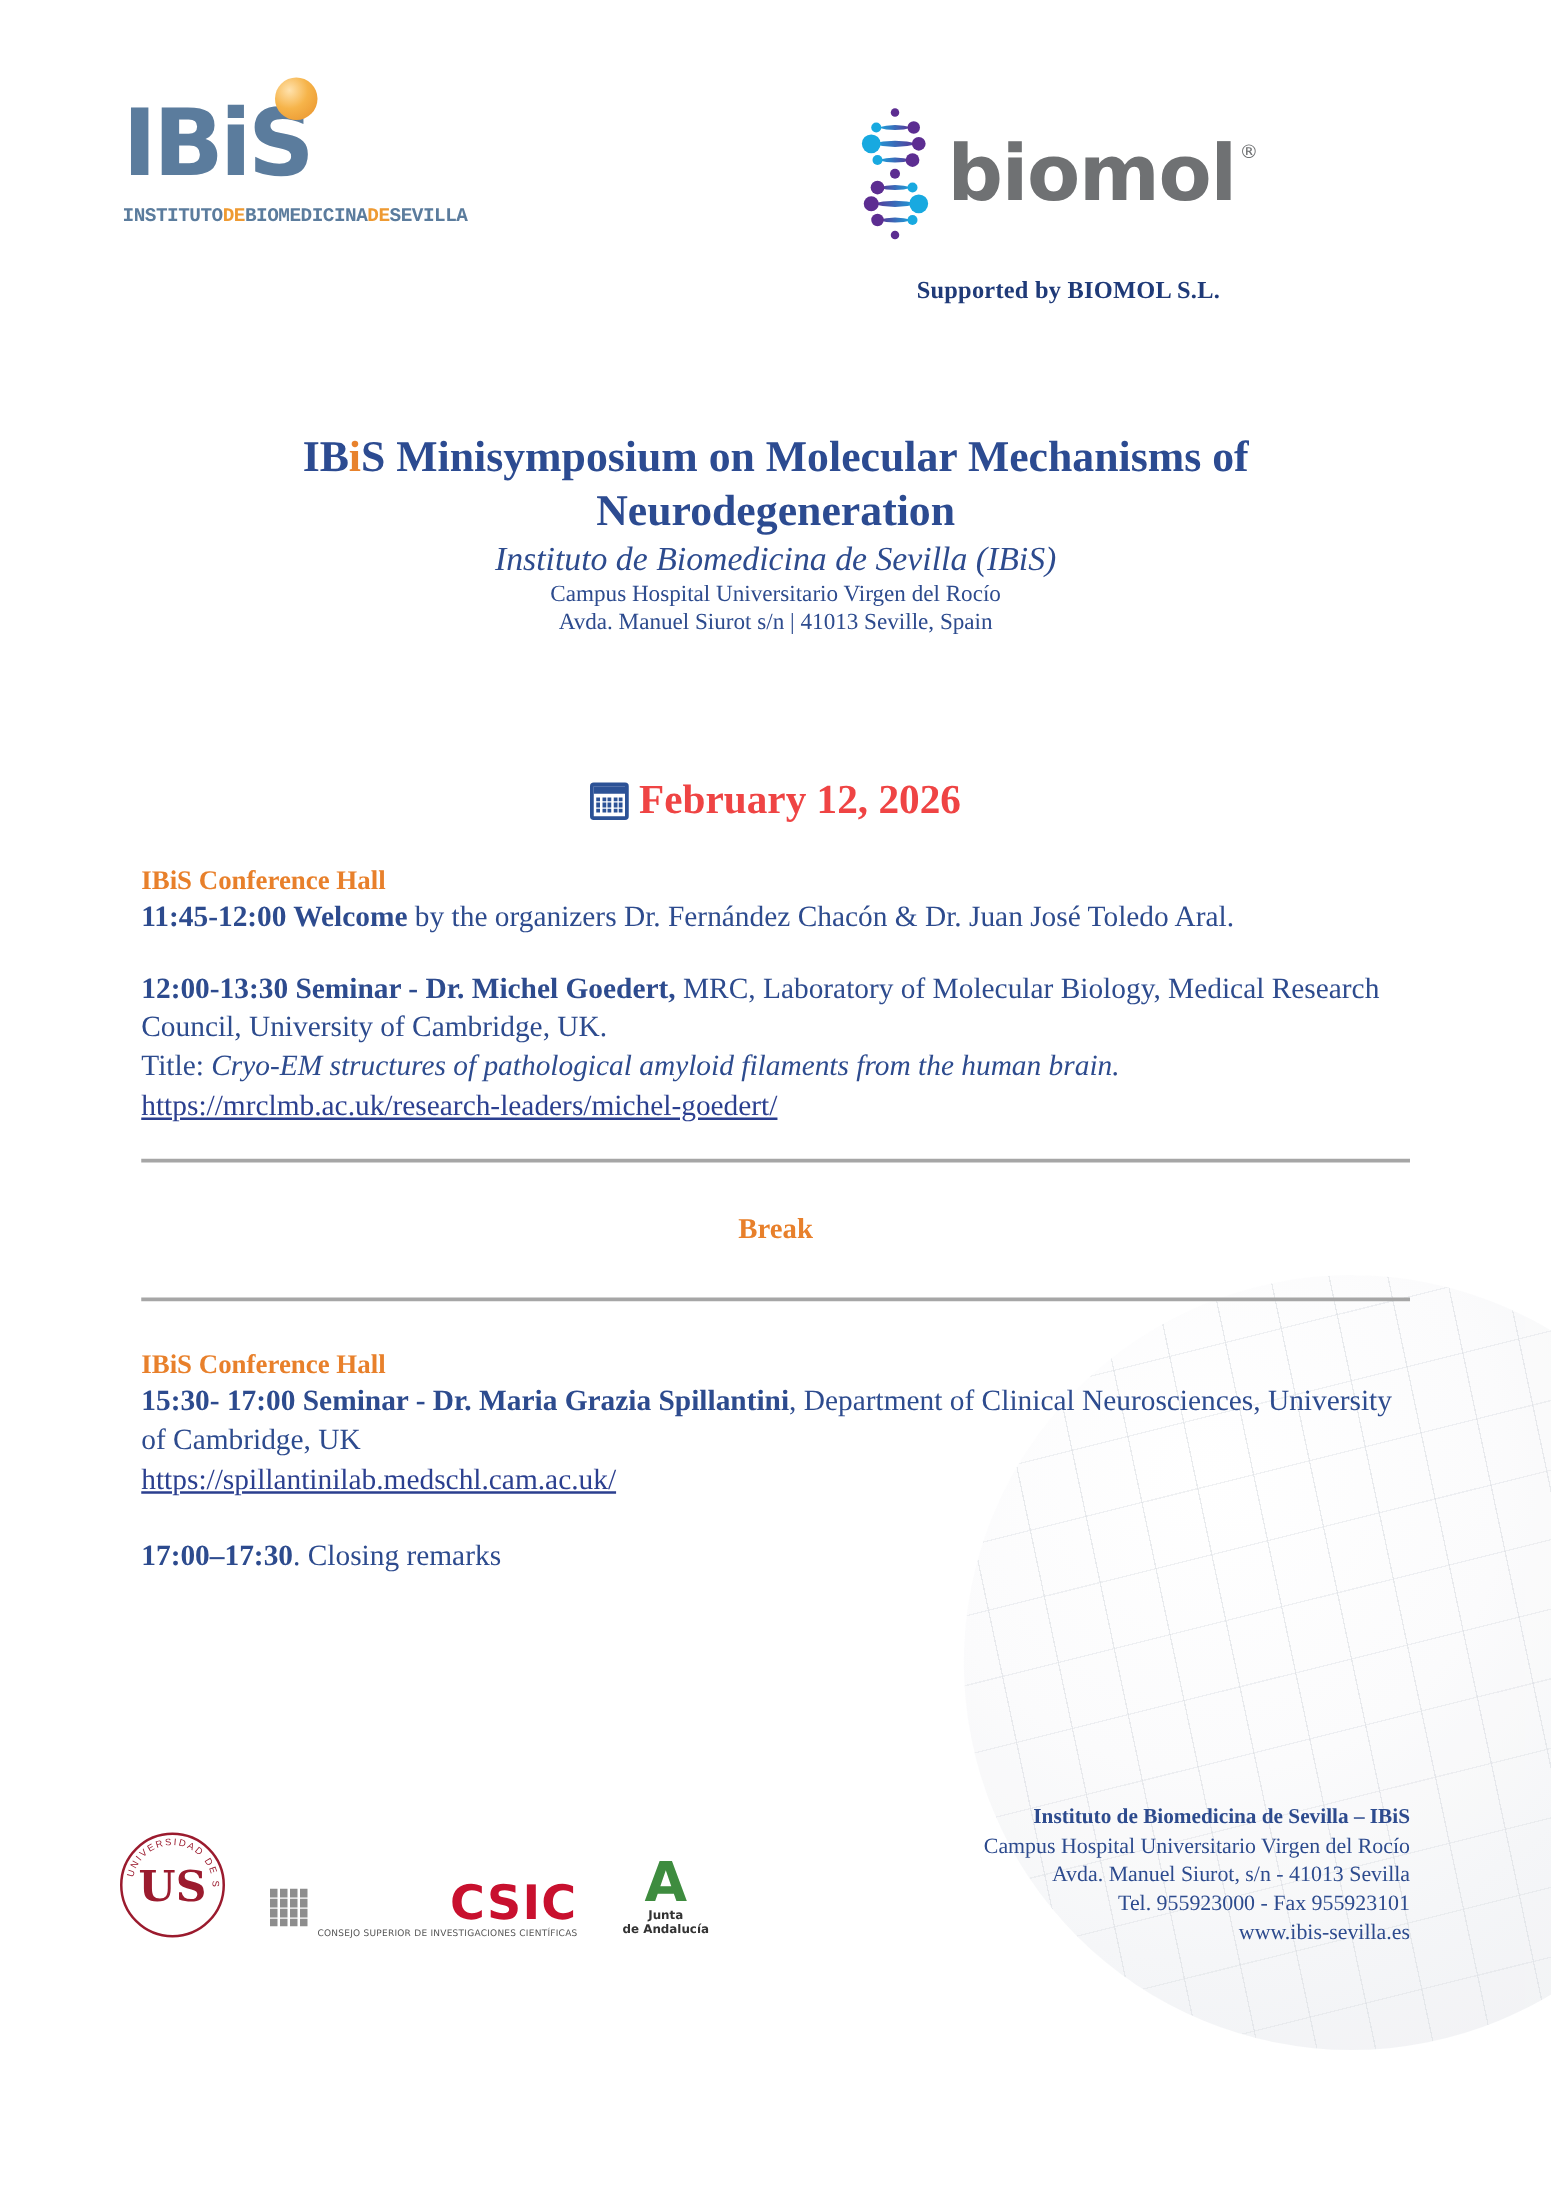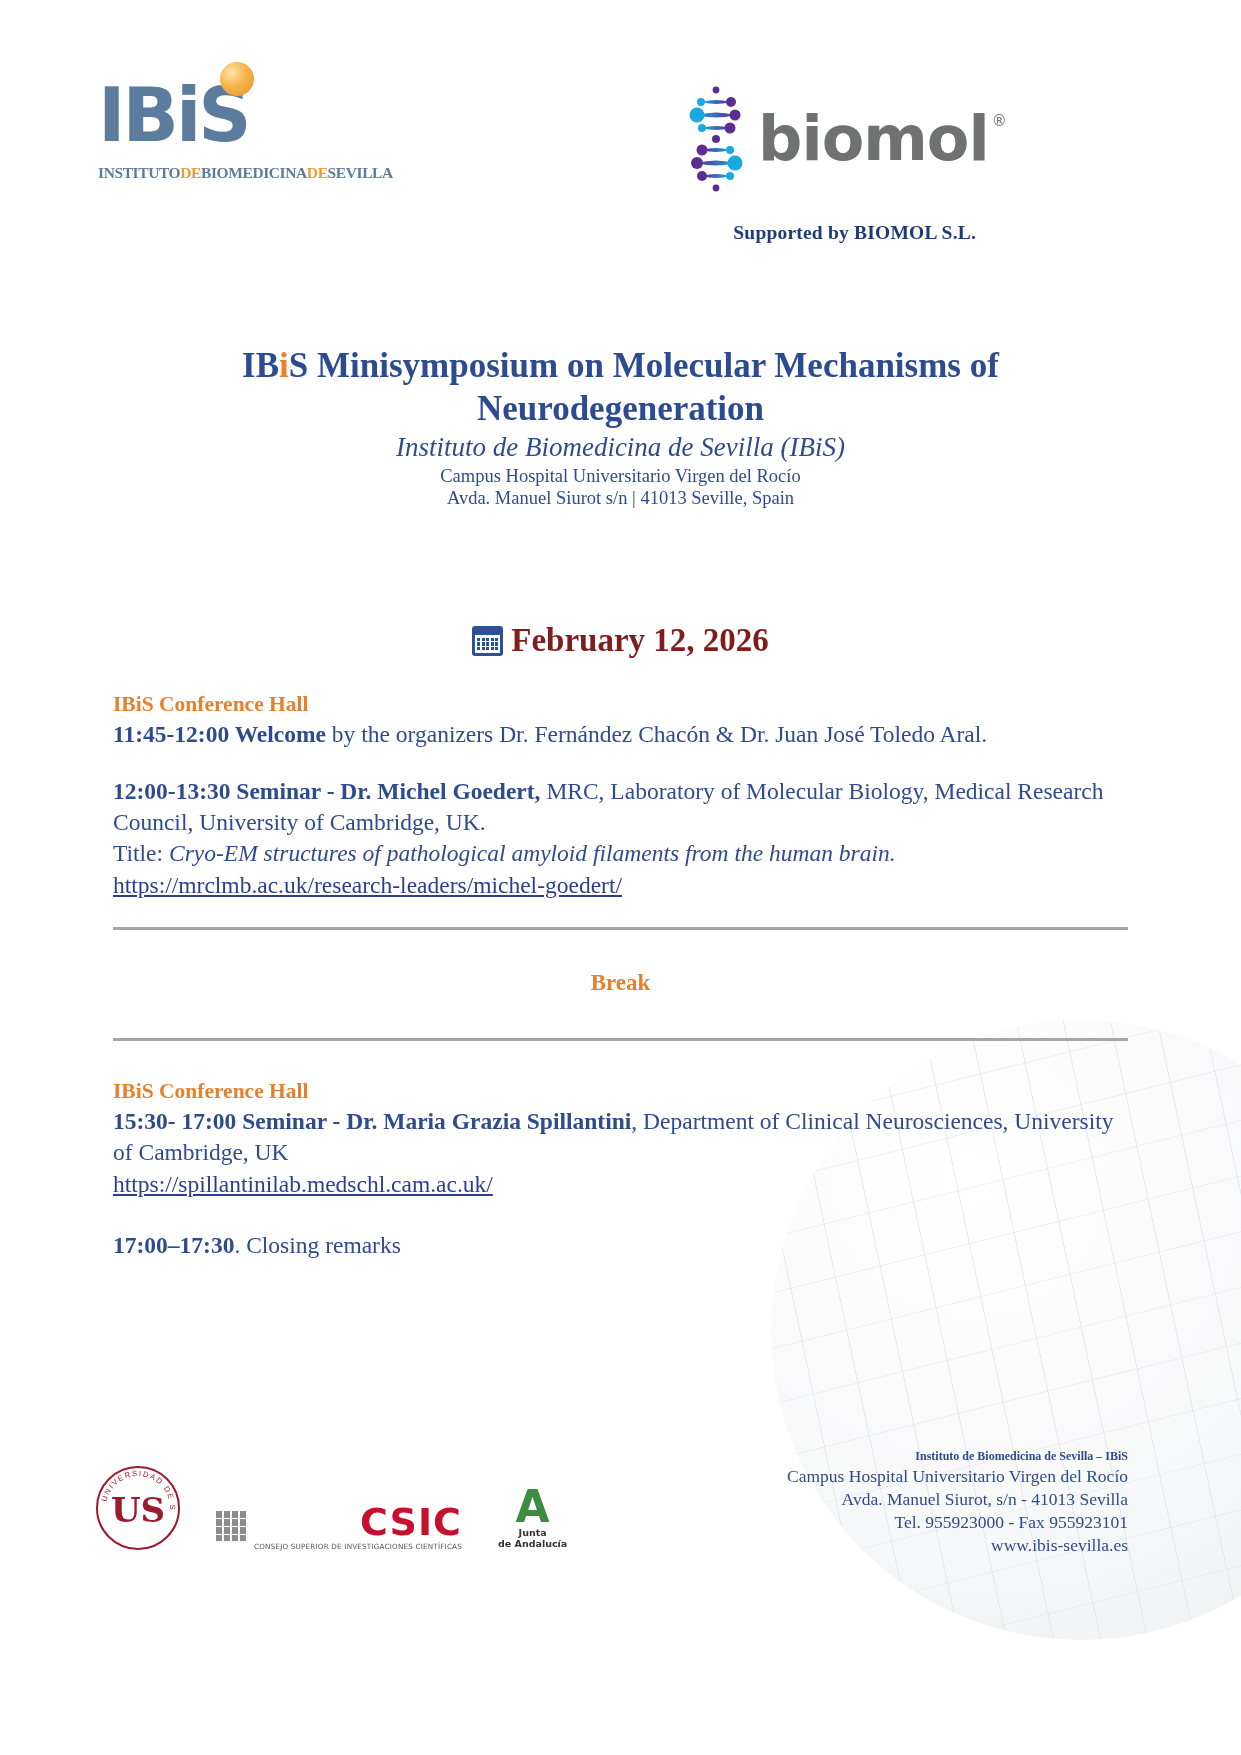--- a/index.html
+++ b/index.html
@@ -20,21 +20,21 @@
     -webkit-mask-image:radial-gradient(circle at 50% 50%, #000 68%, transparent 100%);
             mask-image:radial-gradient(circle at 50% 50%, #000 68%, transparent 100%);}
 
   
   .ibis-logo{position:absolute;left:98px;top:80px;width:285px;}
   .ibis-word{font-family:"DejaVu Sans","Liberation Sans",sans-serif;font-weight:bold;
     font-size:74px;line-height:.95;letter-spacing:-3px;color:#5b7c9d;position:relative;
     display:block;height:82px;}
   .ibis-word .dot{position:absolute;left:122px;top:-18px;width:34px;height:34px;border-radius:50%;
     background:radial-gradient(circle at 34% 30%, #ffe2ad 0%, #f6b44a 45%, #e8902a 100%);}
-  .ibis-sub{font-family:Liberation Serif, serif;font-weight:bold;
+  .ibis-sub{font-family:Liberation Mono, monospace;font-weight:bold;
     font-size:15.5px;letter-spacing:-0.4px;color:#5b7c9d;margin-top:2px;white-space:nowrap;}
   .ibis-sub .or{color:#ee9a32;}
 
   .biomol-logo{position:absolute;left:688px;top:85px;display:flex;align-items:center;gap:14px;}
   .biomol-word{font-family:"DejaVu Sans","Liberation Sans",sans-serif;font-weight:bold;
     font-size:62px;color:#6f7173;letter-spacing:-1px;line-height:1;position:relative;}
   .biomol-word sup{font-size:15px;font-weight:normal;position:absolute;top:6px;right:-17px;}
 
   .supported{position:absolute;left:0;right:265px;top:222px;text-align:right;
     font-weight:bold;font-size:19.5px;color:#1f3a78;letter-spacing:.2px;}
@@ -43,21 +43,21 @@
   .title{position:absolute;left:110px;right:110px;top:345px;text-align:center;
     font-weight:bold;font-size:35px;line-height:1.22;color:#2c4b91;}
   .title .i{color:#e8822c;}
   .org-line{position:absolute;left:110px;right:110px;text-align:center;color:#2d4b8e;}
   .inst{top:432px;font-style:italic;font-size:27px;}
   .addr1{top:466px;font-size:18.5px;}
   .addr2{top:488px;font-size:18.5px;}
   .orgby{top:536px;font-weight:bold;font-size:23px;}
   .orgnames{top:565px;font-size:23px;}
   .datebar{position:absolute;left:110px;right:110px;top:622px;text-align:center;
-    font-weight:bold;font-size:33px;color:#7f1d1d;display:flex;justify-content:center;
+    font-weight:bold;font-size:33px;color:#ef4444;display:flex;justify-content:center;
     align-items:center;gap:8px;}
 
   .cal-icon{width:31px;height:30px;border:3px solid #2c5296;border-radius:3px;
     position:relative;box-sizing:border-box;background:#fff;display:inline-block;}
   .cal-icon:before{content:"";position:absolute;left:0;right:0;top:0;height:6px;background:#2c5296;}
   .cal-grid{position:absolute;left:2px;right:2px;top:9px;bottom:2px;
     display:grid;grid-template-columns:repeat(5,1fr);grid-template-rows:repeat(3,1fr);gap:1.5px;}
   .cal-grid i{background:#2c5296;display:block;}
 
   
@@ -90,21 +90,21 @@
     color:#555;letter-spacing:.2px;display:block;margin-top:2px;}
 
   .junta{display:flex;flex-direction:column;align-items:center;gap:3px;}
   .junta-a{font-family:"DejaVu Sans","Liberation Sans",sans-serif;font-weight:bold;
     font-size:44px;color:#3e8c3f;line-height:.85;}
   .junta-txt{font-family:"DejaVu Sans","Liberation Sans",sans-serif;font-size:9.5px;
     font-weight:bold;color:#333;text-align:center;line-height:1.15;}
 
   .contact{position:absolute;right:113px;bottom:198px;text-align:right;
     font-size:17.5px;line-height:1.32;color:#2d4b8e;}
-  .contact .b{font-weight:bold;font-size:12px;}
+  .contact .b{font-weight:bold;font-size:17px;}
 </style>
 </head>
 <body>
 
 <div class="page">
 
   <div class="watermark"></div>
 
   <div class="ibis-logo">
     <span class="ibis-word">

